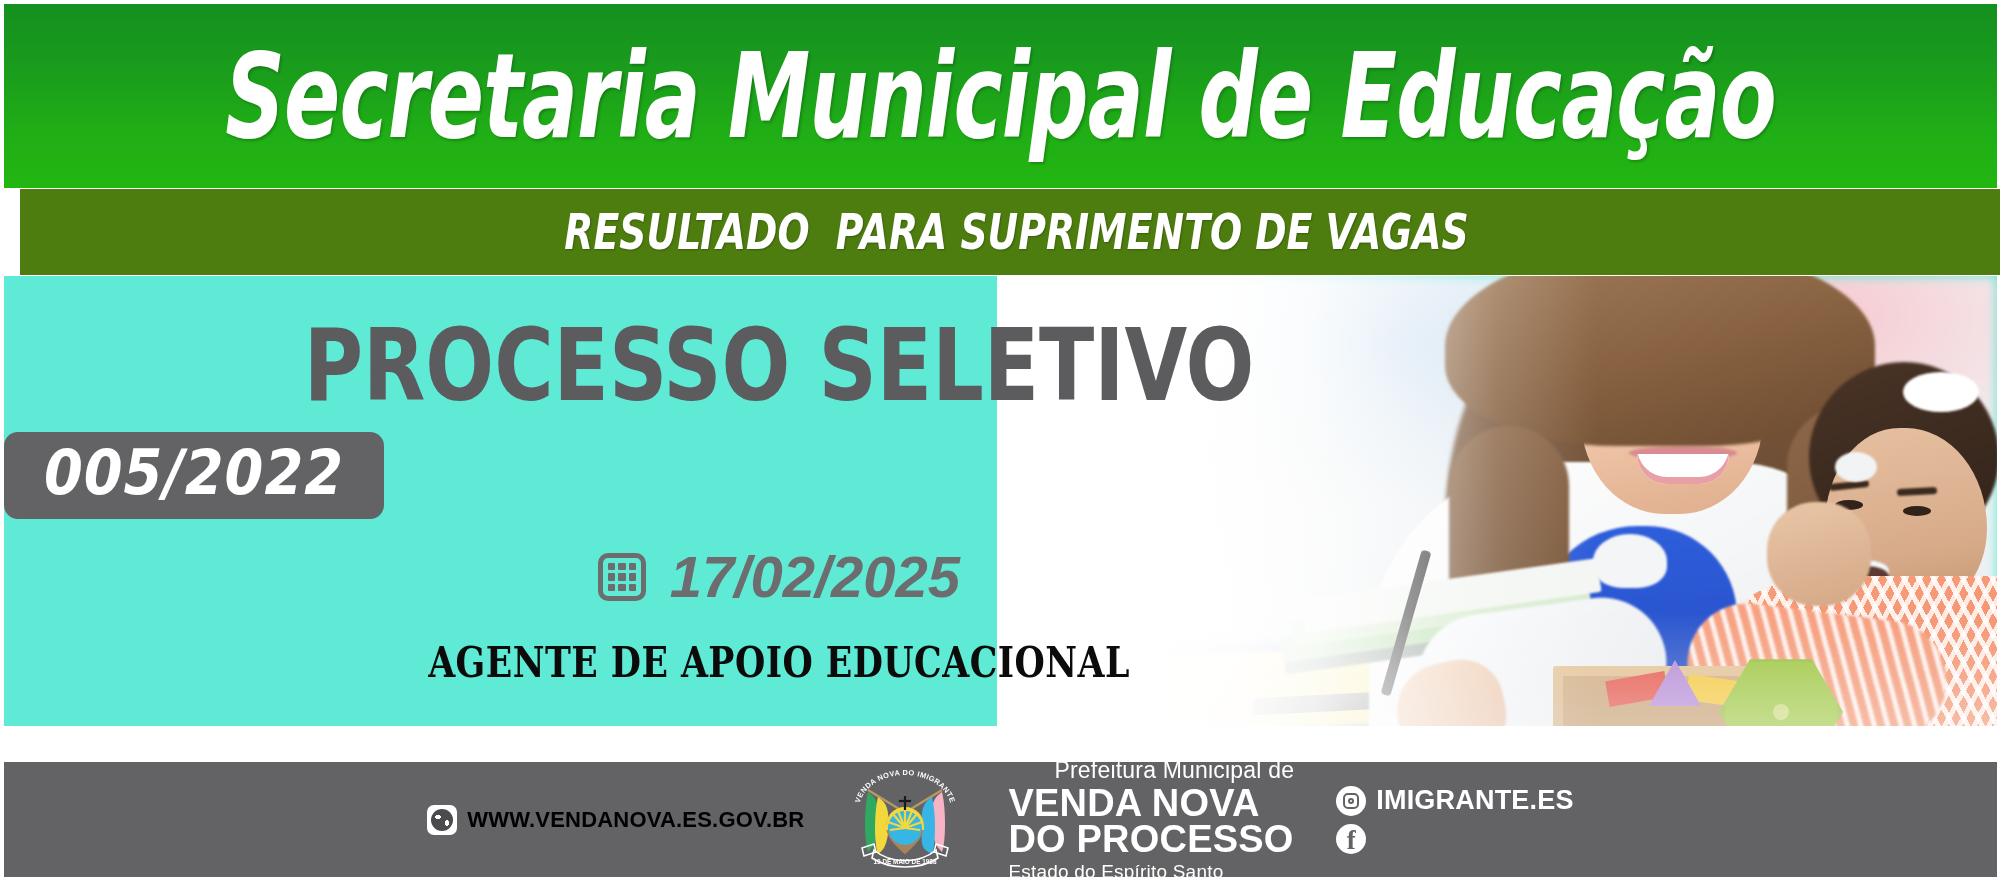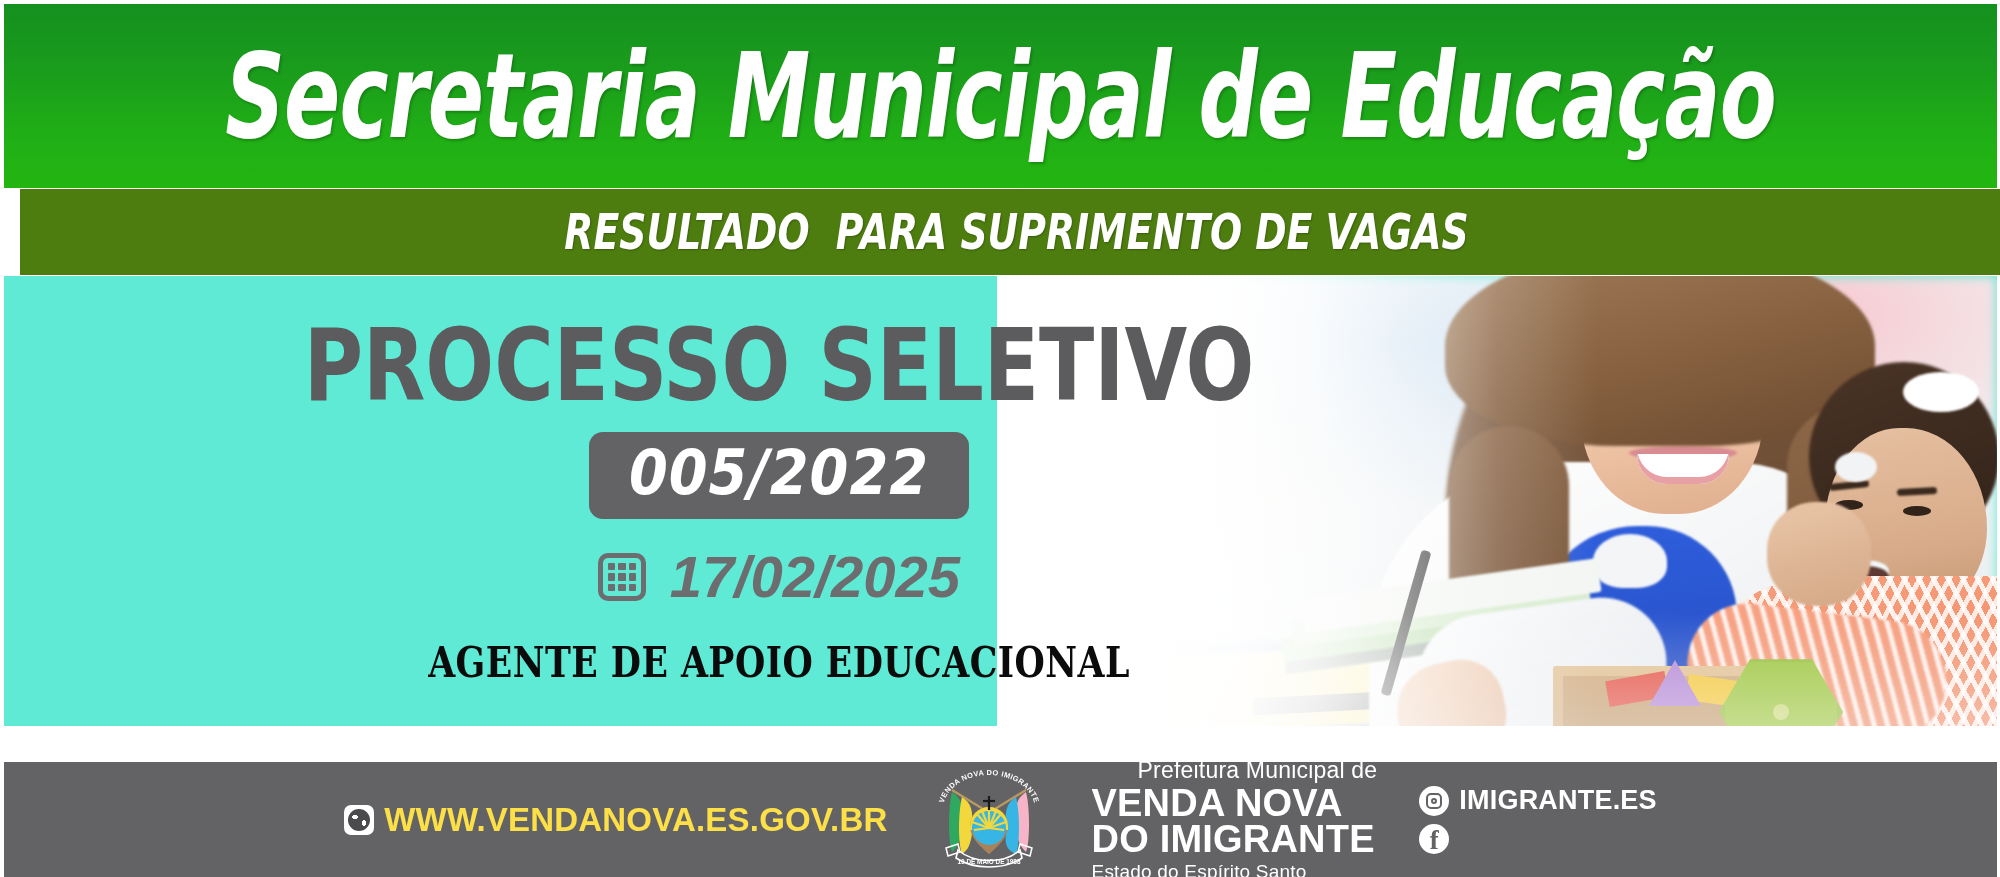--- a/index.html
+++ b/index.html
@@ -180,21 +180,21 @@
 
   
   .center-block{position:absolute;left:0;top:0;width:1550px;height:486px;}
   .ps-title{
     position:absolute;left:0;top:40px;width:100%;text-align:center;
     color:#5c5c5f;
     font-family:"DejaVu Sans Condensed","Liberation Sans Narrow","Liberation Sans",sans-serif;
     font-weight:700;font-size:100px;line-height:1;letter-spacing:0px;white-space:nowrap;
     transform:scaleX(.9);transform-origin:center top;
   }
-  .badge-wrap{position:absolute;left:0;top:156px;width:100%;text-align:center;}
+  .badge-wrap{position:absolute;left:0;top:156px;width:100%;text-align:left;}
   .badge{
     display:inline-block;background:#636366;color:#ffffff;border-radius:14px;
     padding:8px 40px 12px;
     font-family:"DejaVu Sans Condensed","Liberation Sans Narrow","Liberation Sans",sans-serif;
     font-weight:700;font-style:italic;font-size:62px;line-height:1.08;letter-spacing:1px;
   }
   .date-row{position:absolute;left:0;top:272px;width:100%;
     display:flex;align-items:center;justify-content:center;gap:24px;}
   .cal-icon{width:48px;height:48px;border:5px solid #6d6d70;border-radius:10px;
     box-sizing:border-box;display:grid;grid-template-columns:repeat(3,1fr);grid-template-rows:repeat(3,1fr);
@@ -213,21 +213,21 @@
   .footer-inner{position:absolute;left:0;top:0;width:100%;height:100%;
     display:flex;align-items:center;justify-content:center;gap:42px;}
 
   .site{display:flex;align-items:center;gap:10px;}
   .globe{width:30px;height:30px;background:#ffffff;border-radius:7px;position:relative;flex:0 0 auto;}
   .globe:before{content:"";position:absolute;left:4px;top:4px;width:22px;height:22px;border-radius:50%;
     background:
       radial-gradient(5px 4px at 7px 8px,#ffffff 0 55%,rgba(255,255,255,0) 56%),
       radial-gradient(4px 6px at 16px 14px,#ffffff 0 55%,rgba(255,255,255,0) 56%),
       #4b4b4e;}
-  .site-text{color:#fde047;font-family:"Liberation Sans",sans-serif;font-weight:700;font-size:33px;
+  .site-text{color:#000000;font-family:"Liberation Sans",sans-serif;font-weight:700;font-size:22px;
     letter-spacing:.2px;white-space:nowrap;}
 
   .crest{width:118px;height:104px;position:relative;flex:0 0 auto;}
   .brand{display:flex;flex-direction:column;justify-content:center;line-height:1;margin-left:2px;}
   .brand .b1{color:#ffffff;font-size:23px;font-weight:400;letter-spacing:.2px;margin-bottom:2px;margin-left:46px;}
   .brand .b2,.brand .b3{color:#ffffff;font-size:38px;font-weight:700;letter-spacing:.2px;}
   .brand .b3{margin-top:-2px;}
   .brand .b4{color:#ffffff;font-size:19px;font-weight:400;letter-spacing:.2px;margin-top:4px;}
 
   .socials{display:flex;flex-direction:column;gap:8px;}
@@ -393,21 +393,21 @@
           <path d="M16 80 L28 76 L30 84 L18 88 Z" fill="none" stroke="#ffffff" stroke-width="1.5"></path>
           <path d="M102 80 L90 76 L88 84 L100 88 Z" fill="none" stroke="#ffffff" stroke-width="1.5"></path>
           <path d="M28 82 C44 96 74 96 90 82 L92 90 C74 102 44 102 26 90 Z" fill="none" stroke="#ffffff" stroke-width="1.6"></path>
           <text x="59" y="96" font-family="Liberation Sans, sans-serif" font-size="6.4" font-weight="700" fill="#ffffff" text-anchor="middle">19 DE MAIO DE 1988</text>
         </svg>
       </div>
 
       <div class="brand">
         <div class="b1">Prefeitura Municipal de</div>
         <div class="b2">VENDA NOVA</div>
-        <div class="b3">DO IMIGRANTE</div>
+        <div class="b3">DO PROCESSO</div>
         <div class="b4">Estado do Espírito Santo</div>
       </div>
 
       <div class="socials">
         <div class="soc">
           <span class="ig"></span>
           <span class="soc-text">IMIGRANTE.ES</span>
         </div>
         <div class="soc">
           <span class="fb">

